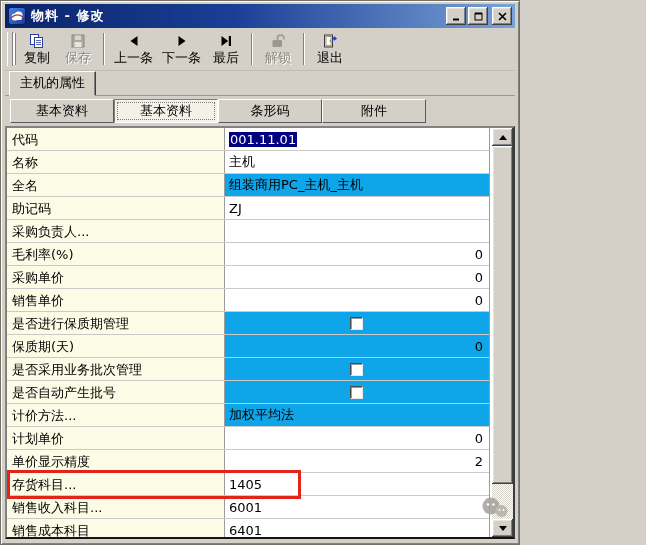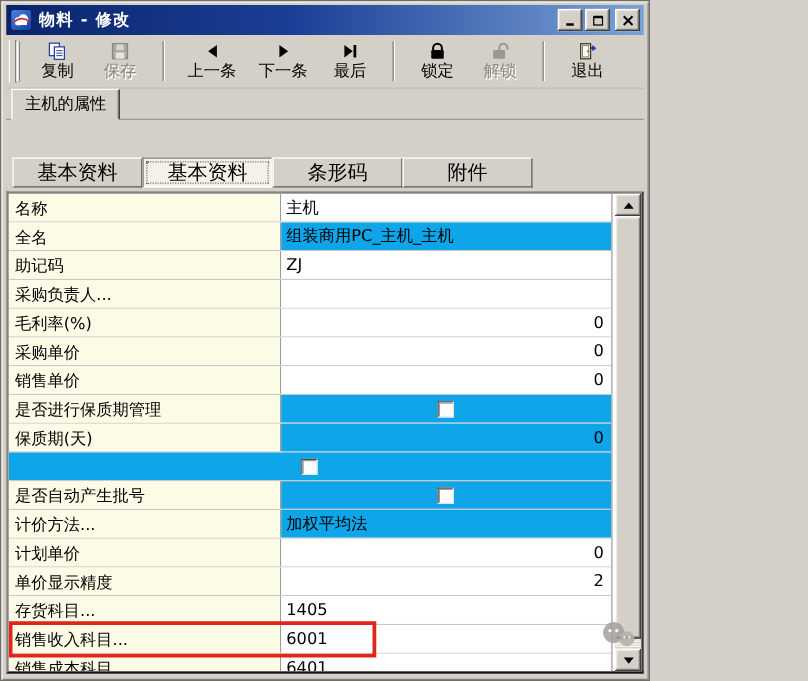--- a/index.html
+++ b/index.html
@@ -25,21 +25,21 @@
   .win-controls { display:flex; gap:2px; }
   .btn3d {
     background:#d4d0c8; border:none;
     box-shadow: inset -1px -1px 0 #404040, inset 1px 1px 0 #fff, inset -2px -2px 0 #808080, inset 2px 2px 0 #e6e3dc;
   }
   .win-controls .wbtn { width:20px; height:18px; display:flex; align-items:center; justify-content:center; }
   .win-controls .wbtn.close { margin-left:2px; }
 
   
   .toolbar {
-    flex:0 0 43px; display:flex; align-items:stretch; padding:2px 0 2px 2px; gap:10px;
+    flex:0 0 43px; display:flex; align-items:stretch; padding:2px 0 2px 2px; gap:1px;
     border-bottom:1px solid #bfbcb4;
   }
   .grip { width:6px; margin:2px 3px 2px 0;
     border-left:1px solid #fff; border-right:1px solid #808080;
     box-shadow: 3px 0 0 -1px #fff, 4px 0 0 -1px #808080; }
   .tbtn {
     background:transparent; border:1px solid transparent; display:flex; flex-direction:column;
     align-items:center; justify-content:flex-start; padding:1px 3px 0 3px; min-width:40px;
     font-family:inherit; cursor:default;
   }
@@ -54,23 +54,23 @@
   .ptab {
     position:relative; z-index:1; background:#d4d0c8;
     border:1px solid; border-color:#fff #404040 #d4d0c8 #fff;
     box-shadow: inset -1px 0 0 #808080;
     padding:2px 10px 3px 10px; font-size:13px; white-space:nowrap;
   }
 
   
   .subtabs { flex:0 0 29px; display:flex; align-items:center; padding:2px 0 2px 5px; }
   .stab {
-    width:104px; height:24px; font-size:16px; font-family:inherit; background:#d4d0c8;
+    width:104px; height:24px; font-size:13px; font-family:inherit; background:#d4d0c8;
     border:1px solid; border-color:#fff #5a5a5a #5a5a5a #fff;
-    display:flex; align-items:center; justify-content:center; cursor:default;margin-top:28px;
+    display:flex; align-items:center; justify-content:center; cursor:default;
   }
   .stab.active {
     background:#f3f1e8; border-color:#808080 #fff #fff #808080;
     outline:1px dotted #7a7a7a; outline-offset:-4px;
   }
 
   
   .grid-wrap {
     flex:1 1 auto; position:relative; margin-top:1px;
     border:2px solid; border-color:#828282 #3a3a3a #141414 #828282;
@@ -205,29 +205,20 @@
       <span class="ticon">
         <svg width="16" height="16" viewBox="0 0 16 16">
             <path d="M10.8,3 h2.2 v10 h-2.2 z M3.5,3 L10.2,8 L3.5,13 z" fill="#000"></path>
           </svg>
       </span>
       <span class="tlabel">最后</span>
     </button>
 
     <div class="tsep"></div>
 
-    <button class="tbtn">
-      <span class="ticon">
-        <svg width="16" height="16" viewBox="0 0 16 16">
-          <path d="M4.5,7 V5.4 a3.5,3.5 0 0 1 7,0 V7" fill="none" stroke="#000" stroke-width="1.6"></path>
-          <rect x="3" y="7" width="10" height="7" rx="1" fill="#000"></rect>
-        </svg>
-      </span>
-      <span class="tlabel">锁定</span>
-    </button>
     <button class="tbtn disabled">
       <span class="ticon">
         <svg width="16" height="16" viewBox="0 0 16 16">
           <path d="M7.5,7 V5.2 a3.2,3.2 0 0 1 6.4,0 V6.6" fill="none" stroke="#9a9890" stroke-width="1.6"></path>
           <rect x="2.5" y="7" width="9.5" height="7" rx="1" fill="#9a9890"></rect>
         </svg>
       </span>
       <span class="tlabel">解锁</span>
     </button>
 
@@ -253,20 +244,27 @@
   <div class="subtabs">
     <button class="stab">基本资料</button>
     <button class="stab active">基本资料</button>
     <button class="stab">条形码</button>
     <button class="stab">附件</button>
   </div>
 
   <div class="grid-wrap">
     <div class="grid-rows">
         <div class="grid-row">
+    <div class="cell-label">代码</div>
+    <div class="cell-value">
+      <span class="sel-text">001.11.01</span>
+
+    </div>
+  </div>
+        <div class="grid-row">
     <div class="cell-label">名称</div>
     <div class="cell-value">
 
       <span class="val-text">主机</span>
 
     </div>
   </div>
         <div class="grid-row">
     <div class="cell-label">全名</div>
     <div class="cell-value pink">
@@ -324,20 +322,21 @@
   </div>
         <div class="grid-row">
     <div class="cell-label">保质期(天)</div>
     <div class="cell-value pink right">
 
       <span class="val-text">0</span>
 
     </div>
   </div>
         <div class="grid-row">
+    <div class="cell-label">是否采用业务批次管理</div>
     <div class="cell-value pink center">
 
       <span class="checkbox"></span>
     </div>
   </div>
         <div class="grid-row">
     <div class="cell-label">是否自动产生批号</div>
     <div class="cell-value pink center">
 
       <span class="checkbox"></span>

